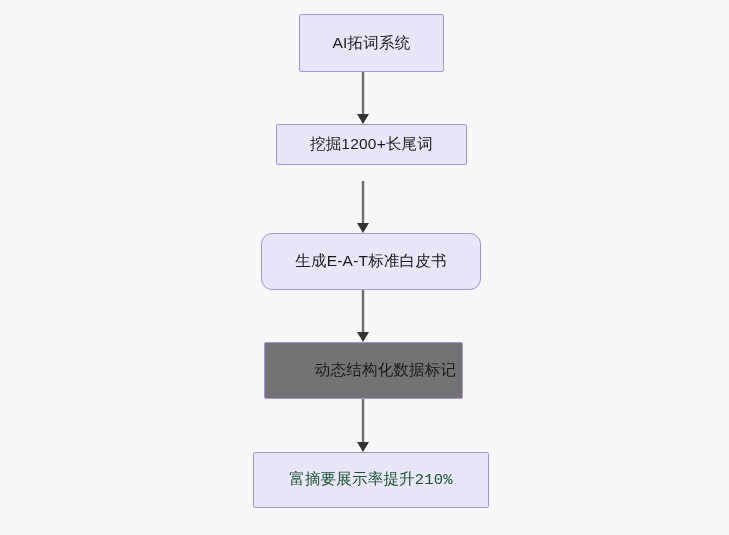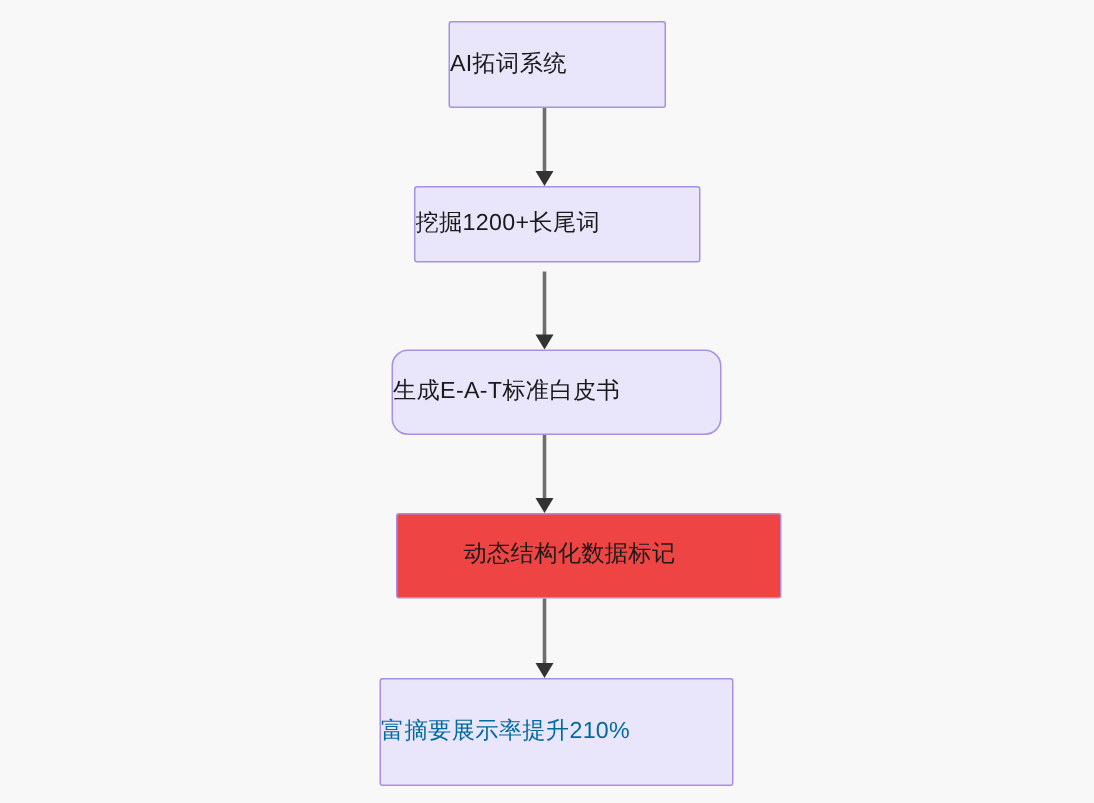--- a/index.html
+++ b/index.html
@@ -20,21 +20,21 @@
     height: 535px;
   }
   .node {
     position: absolute;
     box-sizing: border-box;
     background: #e9e6fb;
     border: 1.6px solid #a98fe0;
     border-radius: 2px;
     display: flex;
     align-items: center;
-    justify-content: flex-start;
+    justify-content: center;
     color: #1a1a1a;
     font-size: 15.5px;
     line-height: 1.2;
     letter-spacing: 0.2px;
     white-space: nowrap;
   }
   .node-label {
     display: block;
   }
   .connector {
@@ -72,25 +72,25 @@
     </div>
     <div class="connector" style="left: 353px; top: 399px; height: 53px;">
       <svg width="20" height="53">
         <line x1="10" y1="0" x2="10" y2="45" stroke="#6e6e6e" stroke-width="2.4"></line>
         <polygon points="4,43 16,43 10,53" fill="#333333"></polygon>
       </svg>
     </div>
     <div class="node" style="left: 299px; top: 14px; width: 145px; height: 58px; background: rgb(233, 230, 251); border-color: rgb(169, 143, 224); color: rgb(26, 26, 26);">
       <span class="node-label">AI拓词系统</span>
     </div>
-    <div class="node" style="left: 276px; top: 124px; width: 191px; height: 51px; background: rgb(233, 230, 251); border-color: rgb(169, 143, 224); color: rgb(26, 26, 26);">
+    <div class="node" style="left: 276px; top: 124px; width: 191px; height: 41px; background: rgb(233, 230, 251); border-color: rgb(169, 143, 224); color: rgb(26, 26, 26);">
       <span class="node-label">挖掘1200+长尾词</span>
     </div>
     <div class="node" style="left: 261px; top: 233px; width: 220px; height: 57px; background: rgb(233, 230, 251); border-color: rgb(169, 143, 224); color: rgb(26, 26, 26); border-radius: 11px;">
       <span class="node-label">生成E-A-T标准白皮书</span>
     </div>
-    <div class="node" style="left: 264px; top: 342px; width: 257px; height: 57px; background: #ef4444; border-color: rgb(169, 143, 224); color: rgb(26, 26, 26); padding-left: 44px;">
+    <div class="node" style="left: 264px; top: 342px; width: 199px; height: 57px; background: #737373; border-color: rgb(169, 143, 224); color: rgb(26, 26, 26); padding-left: 44px;">
       <span class="node-label">动态结构化数据标记</span>
     </div>
-    <div class="node" style="left: 253px; top: 452px; width: 236px; height: 72px; background: rgb(233, 230, 251); border-color: rgb(169, 143, 224); color: #0369a1;">
+    <div class="node" style="left: 253px; top: 452px; width: 236px; height: 56px; background: rgb(233, 230, 251); border-color: rgb(169, 143, 224); color: #14532d; font-family: Liberation Mono, monospace;">
       <span class="node-label">富摘要展示率提升210%</span>
     </div>
   </div>
 
 </body></html>

